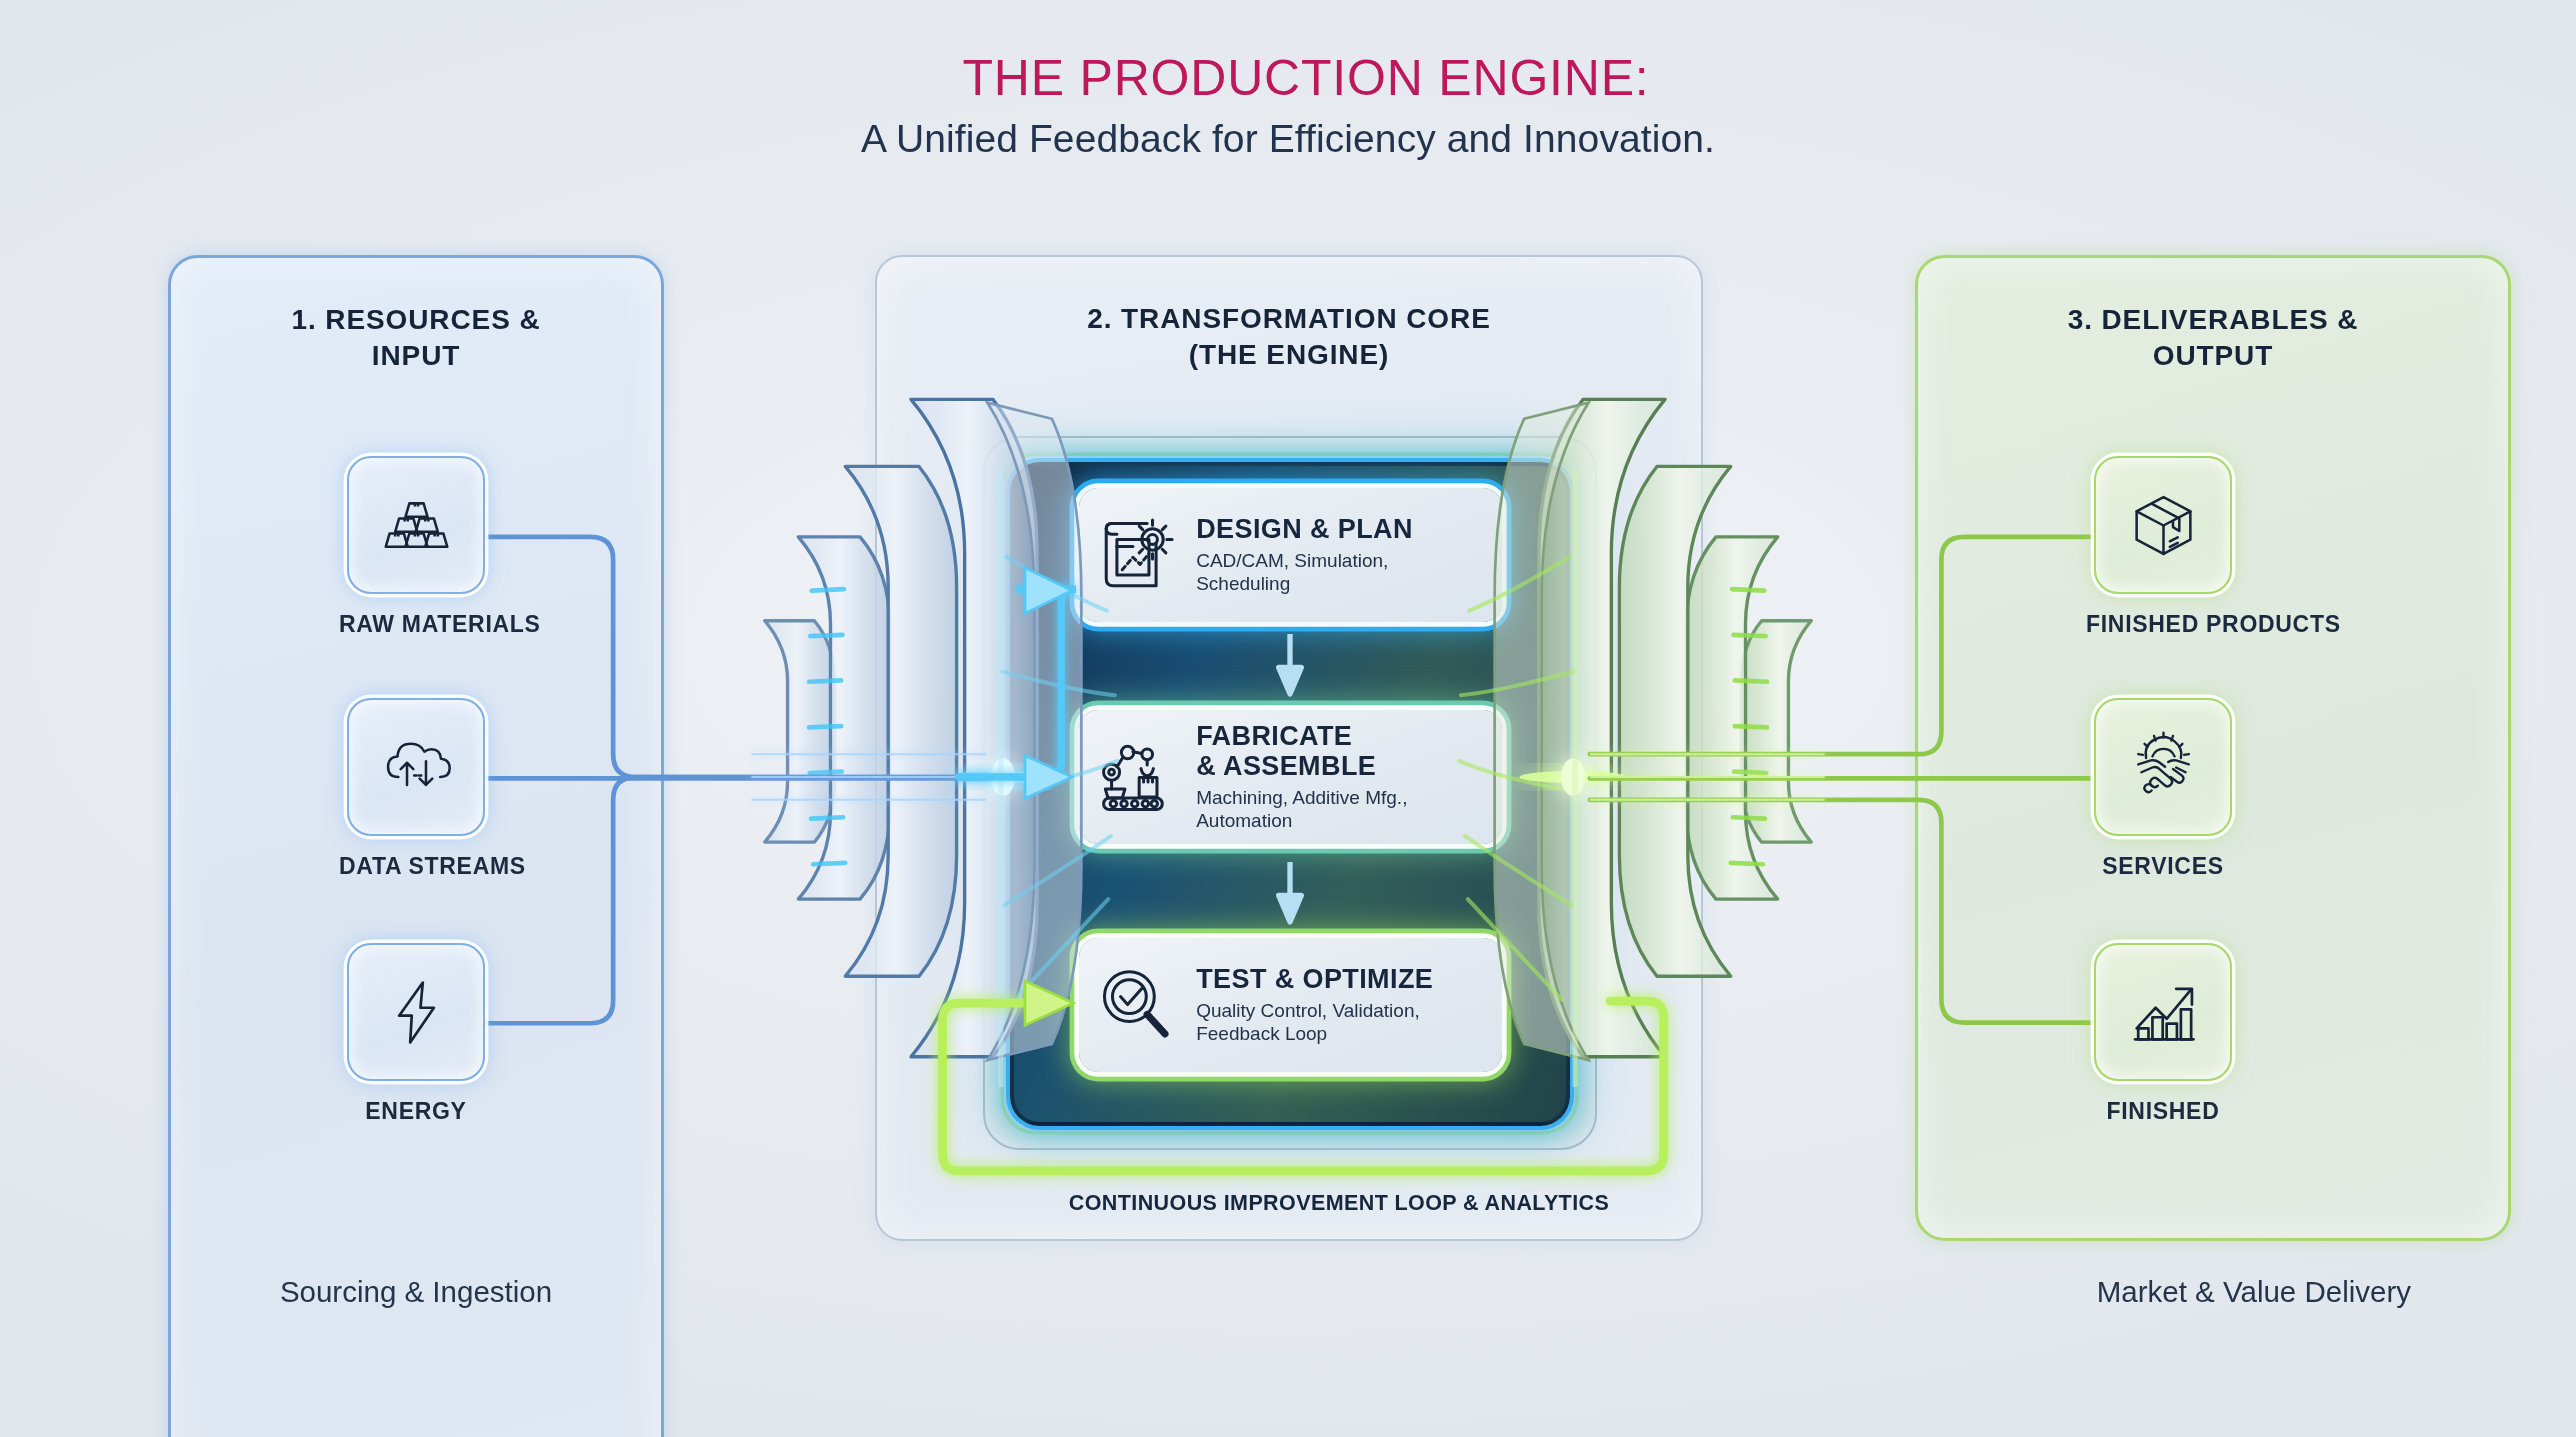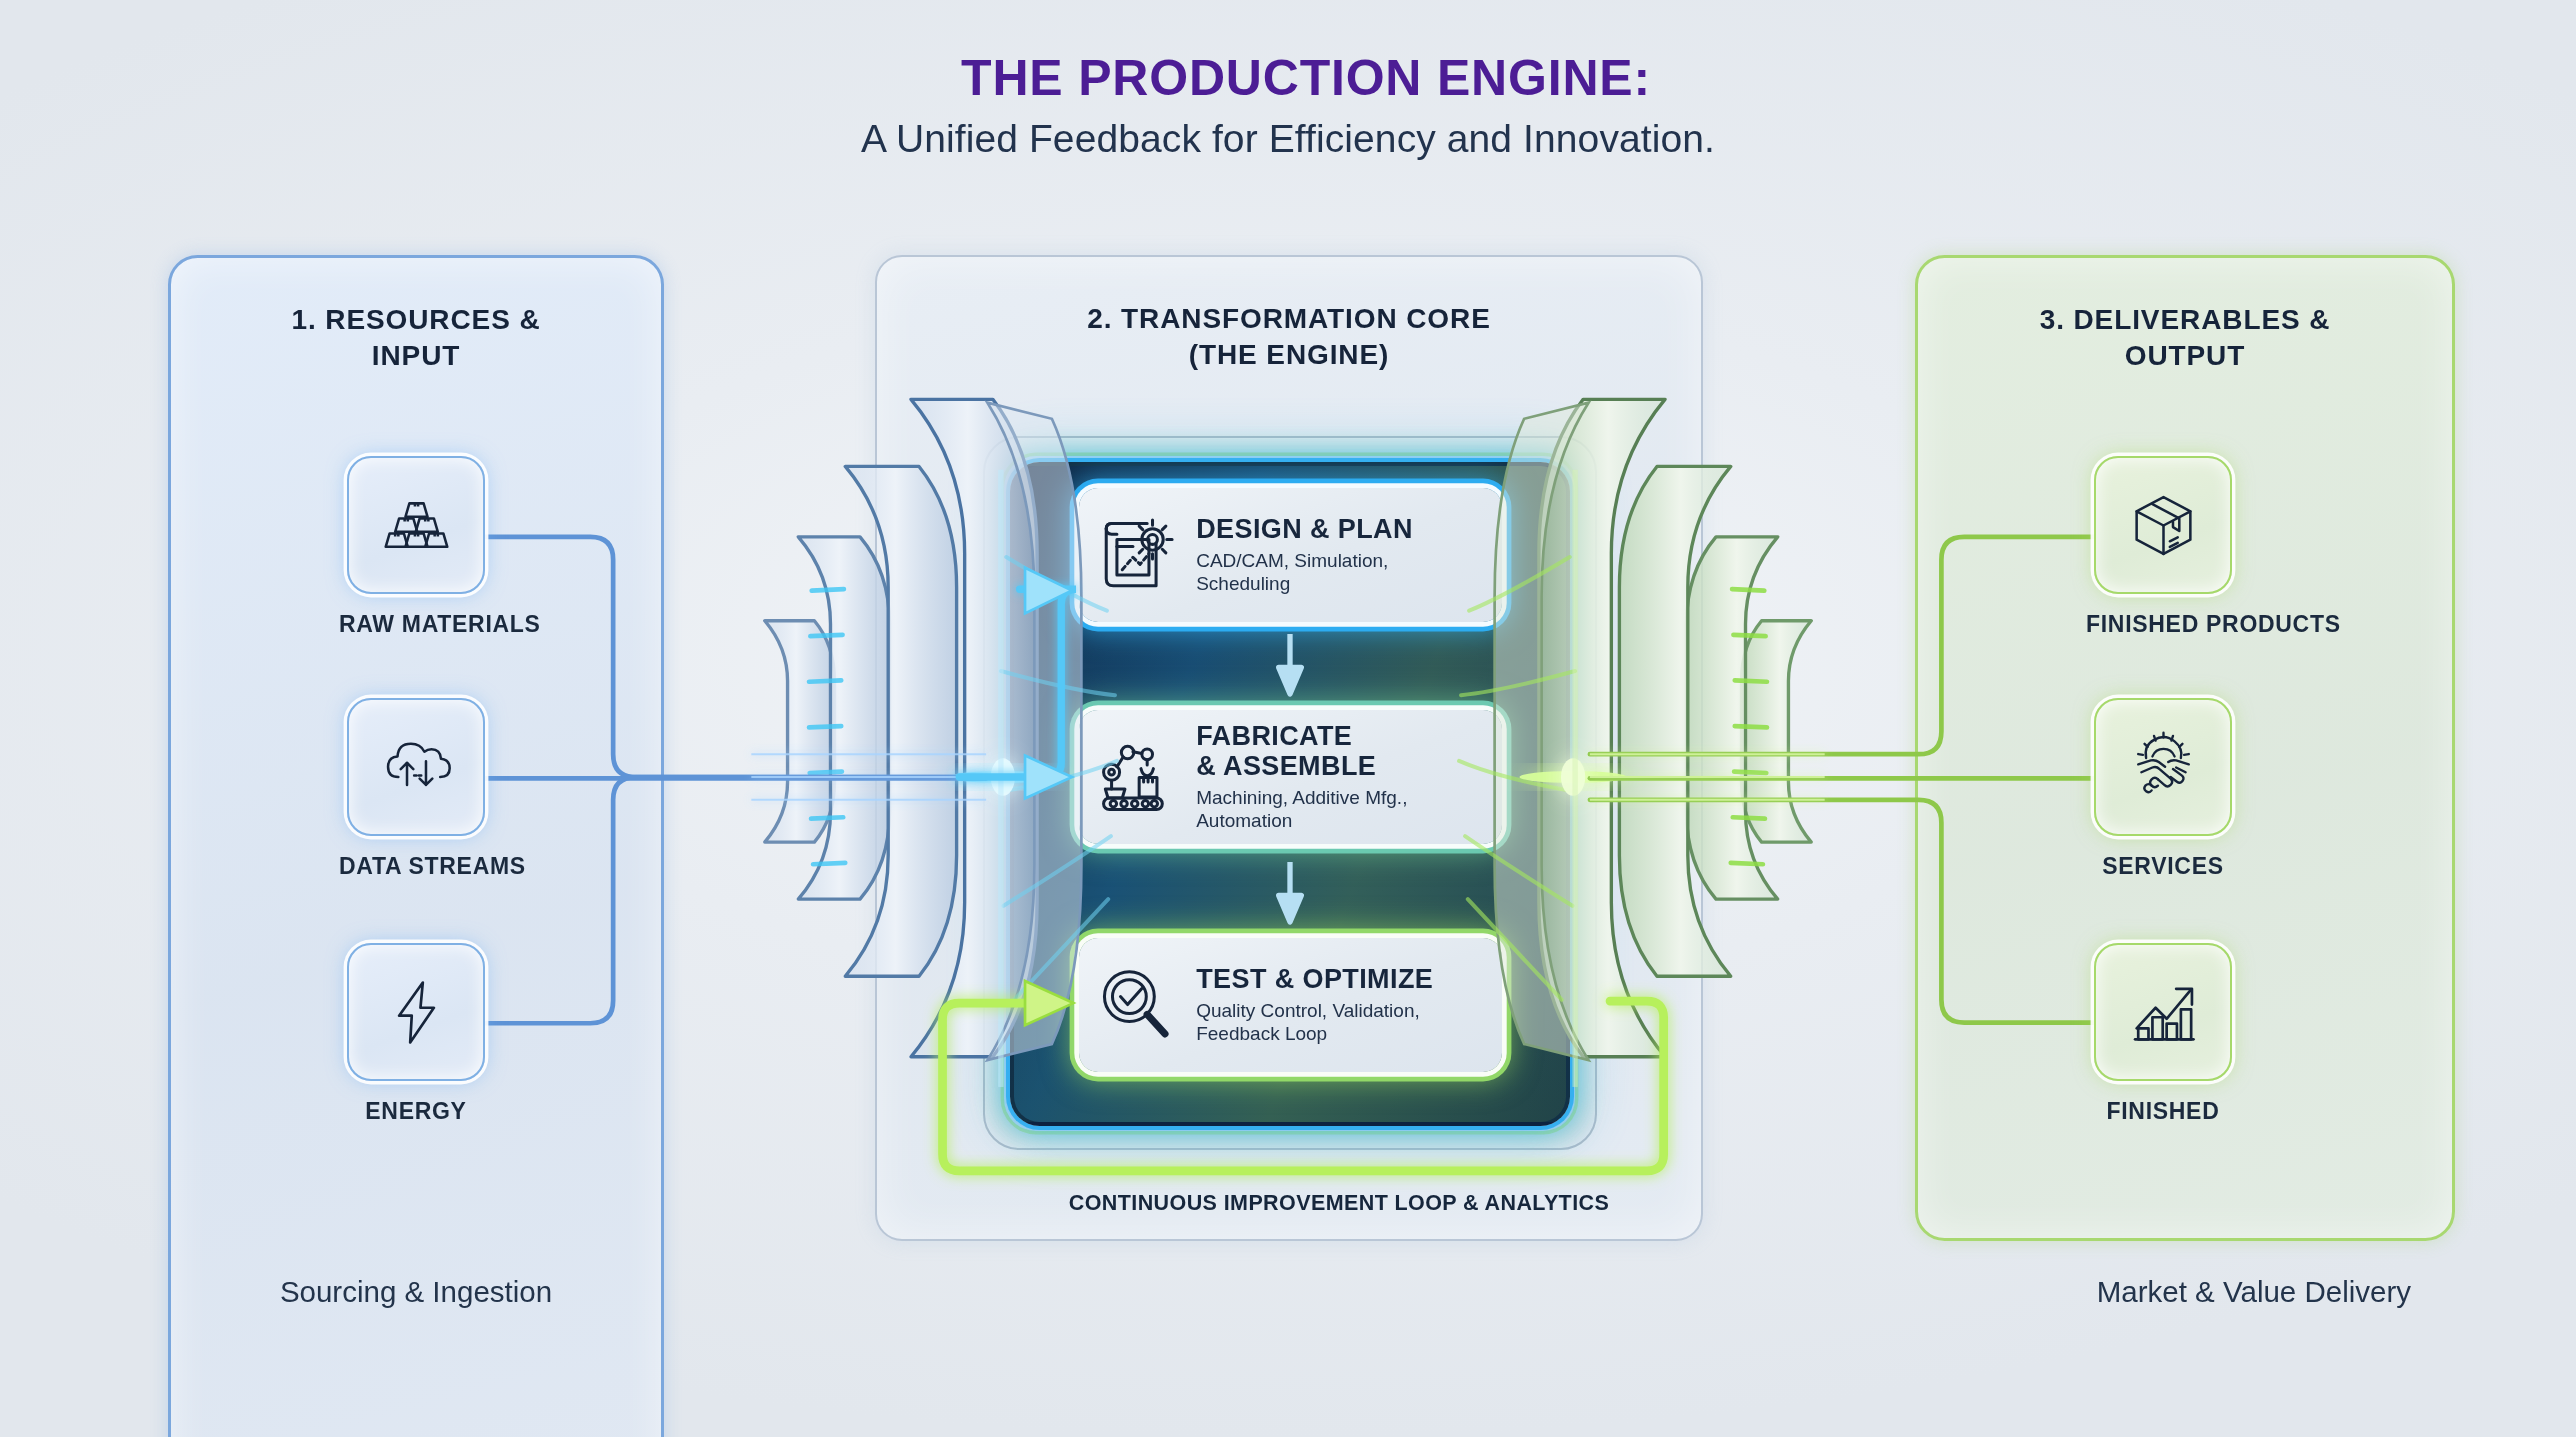--- a/index.html
+++ b/index.html
@@ -19,23 +19,23 @@
   }
 
   
   .header {
     position: absolute;
     top: 52px; left: 0; right: 0;
     text-align: center;
   }
   .title {
     font-size: 50px;
-    font-weight: 700;
+    font-weight: 400;
     letter-spacing: 0.8px;
-    color: #4c1d95;
+    color: #be185d;
     line-height: 1.04;
     padding-left: 36px;
   }
   .subtitle {
     margin-top: 13.4px;
     font-size: 39px;
     font-weight: 400;
     color: #22334d;
     letter-spacing: 0.1px;
   }
@@ -73,21 +73,21 @@
     border: 2.7px solid #b9c6d6;
     border-radius: 27px;
     background: linear-gradient(170deg, rgba(232,238,245,0.92) 0%, rgba(222,230,239,0.88) 50%, rgba(228,235,243,0.9) 100%);
     box-shadow: 0 0 20px rgba(150,180,215,0.22), inset 0 0 47px rgba(255,255,255,0.5);
   }
   #panel-core .panel-head { top: 44px; }
 
   
   #panel-output {
     left: 1915px; top: 255px;
-    width: 540px; height: 986px;
+    width: 596px; height: 986px;
     border: 3.4px solid #a8d870;
     background: linear-gradient(165deg, rgba(227,238,223,0.95) 0%, rgba(221,232,220,0.92) 55%, rgba(226,236,226,0.9) 100%);
     box-shadow: 0 0 17.4px rgba(150,205,95,0.28), inset 0 0 40px rgba(255,255,255,0.5);
   }
   #panel-output .panel-head { top: 44px; }
 
   
   .node {
     position: absolute;
     width: 154px;

